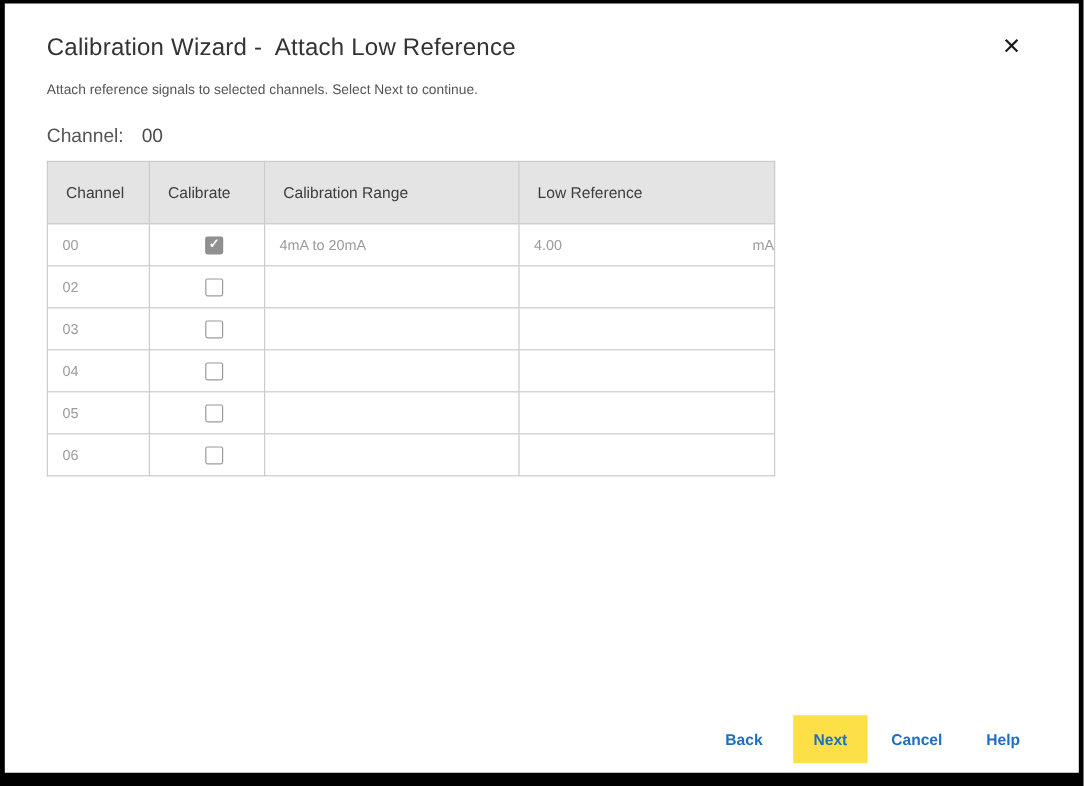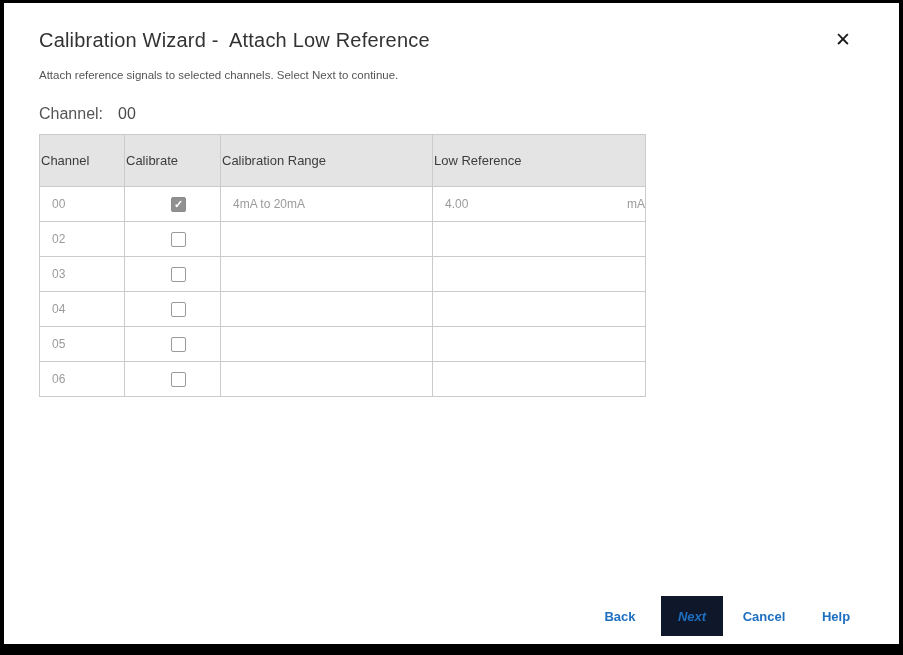--- a/index.html
+++ b/index.html
@@ -33,21 +33,21 @@
   .channel-value { margin-left:15px; color:#4a4a4a; }
 
   table.cal-table {
     margin-top:11px; border-collapse:collapse; table-layout:fixed;
     width:606px;
   }
   .cal-table th, .cal-table td { border:1px solid #cbcbcb; }
   .cal-table thead th {
     background:#e4e4e4; height:52px;
     font-size:13px; font-weight:400; color:#3d3d3d;
-    text-align:left; padding:0 0 0 1px;
+    text-align:left; padding:0 0 0 15px;
   }
   .cal-table tbody td {
     height:35px; font-size:12px; color:#9b9b9b;
     padding:0 0 0 12px; background:#ffffff;
   }
   td.cb-cell { text-align:center; padding:0; }
   .cb {
     display:inline-flex; align-items:center; justify-content:center;
     width:15px; height:15px;
     border:1px solid #9a9a9a; border-radius:2px;
@@ -66,21 +66,21 @@
     position:absolute; right:32px; bottom:8px;
     display:flex; gap:10px;
   }
   .btn {
     min-width:62px; height:40px;
     background:transparent; border:none; cursor:pointer;
     color:#1e6fc0; font-size:13px; font-weight:600;
     font-family:"Liberation Sans", sans-serif;
     padding:0 6px;
   }
-  .btn-next { background:#0f172a;font-style:italic; }
+  .btn-next { background:#fde047; }
 </style>
 </head>
 <body>
 
 <div class="frame">
   <div class="dialog">
 
     <div class="title-row">
       <h1 class="dialog-title">Calibration Wizard -  Attach Low Reference</h1>
       <button class="close-btn"><span>✕</span></button>

